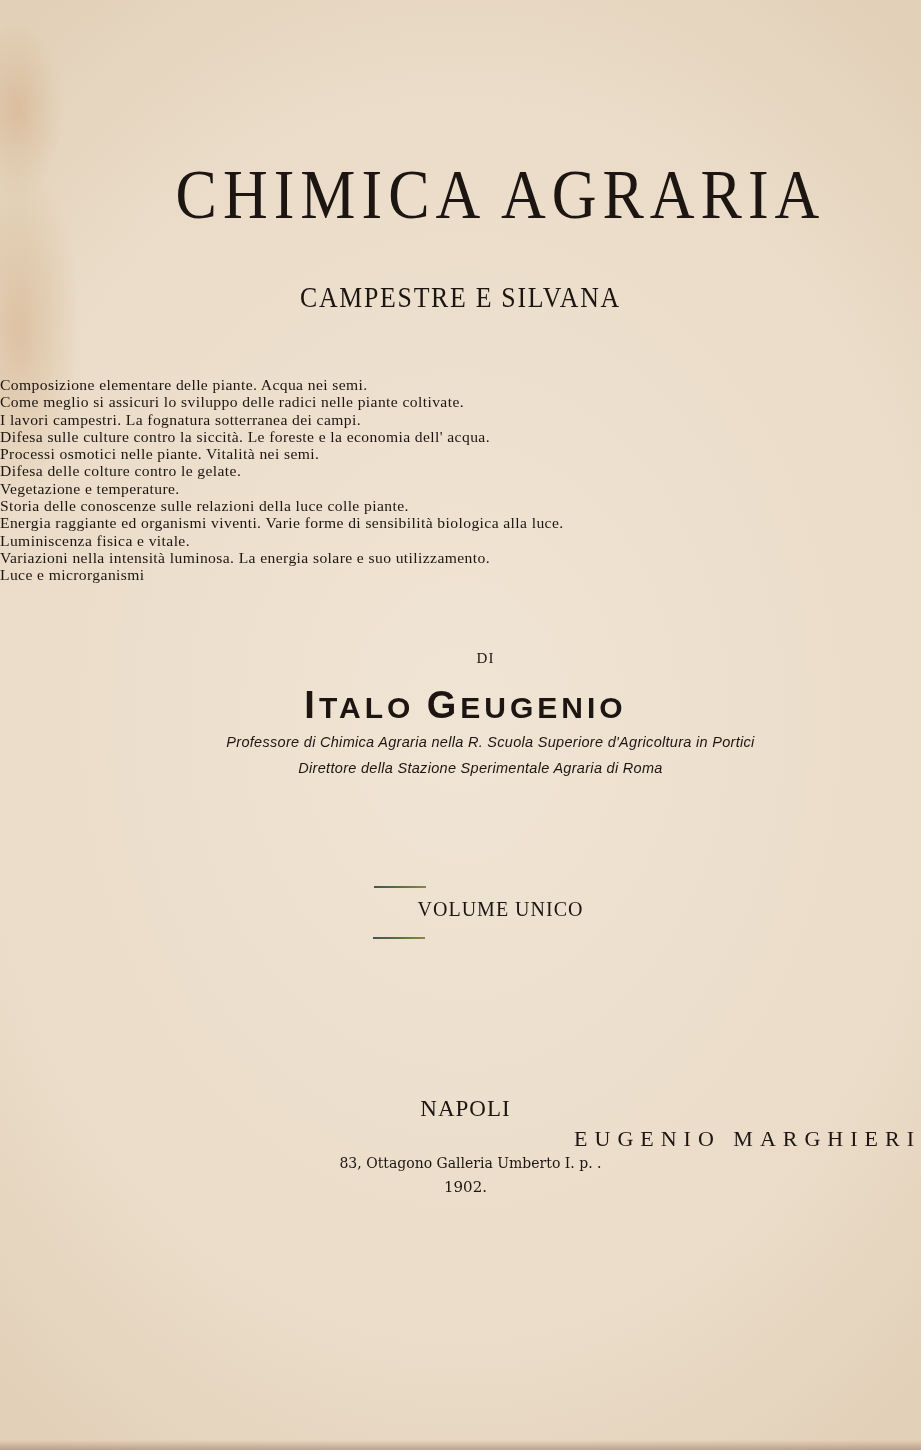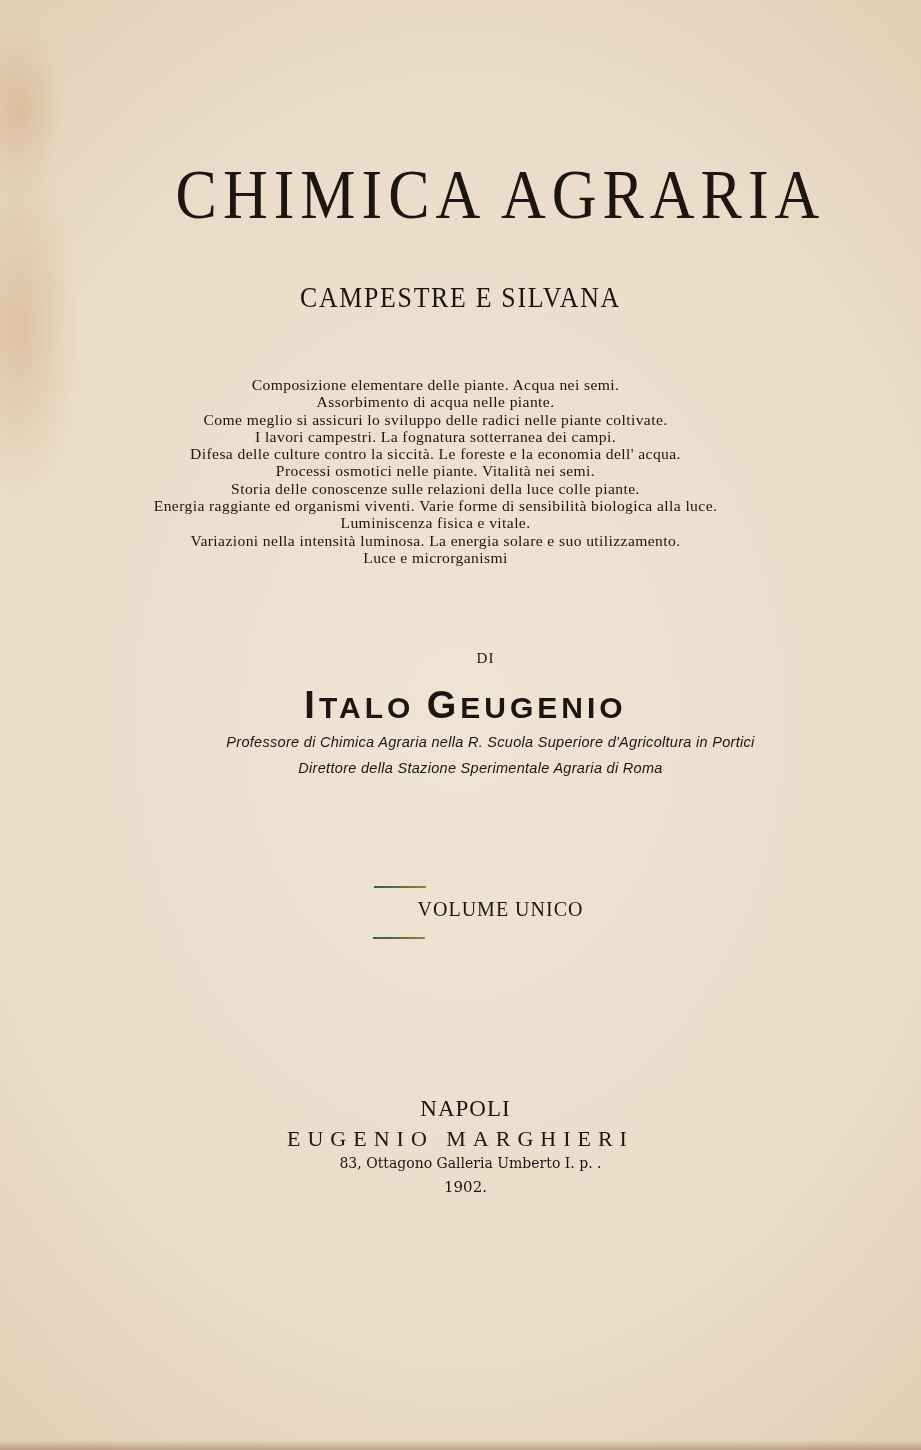--- a/index.html
+++ b/index.html
@@ -24,21 +24,21 @@
   .line { position:absolute; left:0; width:921px; text-align:center; white-space:nowrap; }
   .title {
     top:160px; font-family:"Liberation Serif", serif; font-size:62px; letter-spacing:6px;
     transform:scaleY(1.12); padding-left:40px;
   }
   .subtitle {
     top:280px; font-family:"Liberation Serif", serif; font-size:30px; letter-spacing:2px;
     transform:scaleX(0.86); padding-left:0px;
   }
   .topics {
-    position:absolute; top:376px; left:0; width:921px; text-align:center;
+    position:absolute; top:376px; left:0; width:921px; 
     font-family:"Liberation Serif", serif; font-size:15.6px; line-height:17.3px;
     letter-spacing:0.4px;
   }
   .topics div { white-space:nowrap; padding-right:50px; }
   .di {
     top:650px; font-family:"Liberation Serif", serif; font-size:15px; letter-spacing:1px; padding-left:25px;
   }
   .author {
     top:684px; font-family:"Liberation Sans", sans-serif; font-weight:bold; font-size:30px;
     letter-spacing:4px; padding-left:5px;
@@ -51,38 +51,39 @@
   .affil2 { top:760px; padding-left:20px; }
   .rule {
     position:absolute; height:2px; background:linear-gradient(to right,#3a5a5a,#5a7040,#8a8a40);
   }
   .rule1 { left:374px; top:886px; width:52px; }
   .rule2 { left:373px; top:937px; width:52px; }
   .volume {
     top:898px; font-family:"Liberation Serif", serif; font-size:20px; letter-spacing:1px; padding-left:0px;margin-left:40px;
   }
   .city { top:1096px; font-family:"Liberation Serif", serif; font-size:23px; letter-spacing:1px; padding-left:5px; }
-  .publisher { top:1126px; font-family:"Liberation Serif", serif; font-size:22px; letter-spacing:7px; padding-left:0px; }
+  .publisher { top:1126px; font-family:"Liberation Serif", serif; font-size:22px; letter-spacing:7px; padding-left:0px;text-align:right; }
   .address { top:1155px; font-family:"DejaVu Serif", serif; font-size:14px; padding-left:10px; }
   .year { top:1178px; font-family:"DejaVu Serif", serif; font-size:15px; padding-left:5px; }
 </style>
 </head>
 <body>
 
 <div class="page">
   <div class="line title">CHIMICA AGRARIA</div>
   <div class="line subtitle">CAMPESTRE E SILVANA</div>
 
   <div class="topics">
     <div>Composizione elementare delle piante. Acqua nei semi.</div>
-    <div>Assorbimento di acqua nelle piante.</div>
     <div>Come meglio si assicuri lo sviluppo delle radici nelle piante coltivate.</div>
     <div>I lavori campestri. La fognatura sotterranea dei campi.</div>
-    <div>Difesa delle culture contro la siccità. Le foreste e la economia dell' acqua.</div>
+    <div>Difesa sulle culture contro la siccità. Le foreste e la economia dell' acqua.</div>
     <div>Processi osmotici nelle piante. Vitalità nei semi.</div>
+    <div>Difesa delle colture contro le gelate.</div>
+    <div>Vegetazione e temperature.</div>
     <div>Storia delle conoscenze sulle relazioni della luce colle piante.</div>
     <div>Energia raggiante ed organismi viventi. Varie forme di sensibilità biologica alla luce.</div>
     <div>Luminiscenza fisica e vitale.</div>
     <div>Variazioni nella intensità luminosa. La energia solare e suo utilizzamento.</div>
     <div>Luce e microrganismi</div>
   </div>
 
   <div class="line di">DI</div>
 
   <div class="line author">

